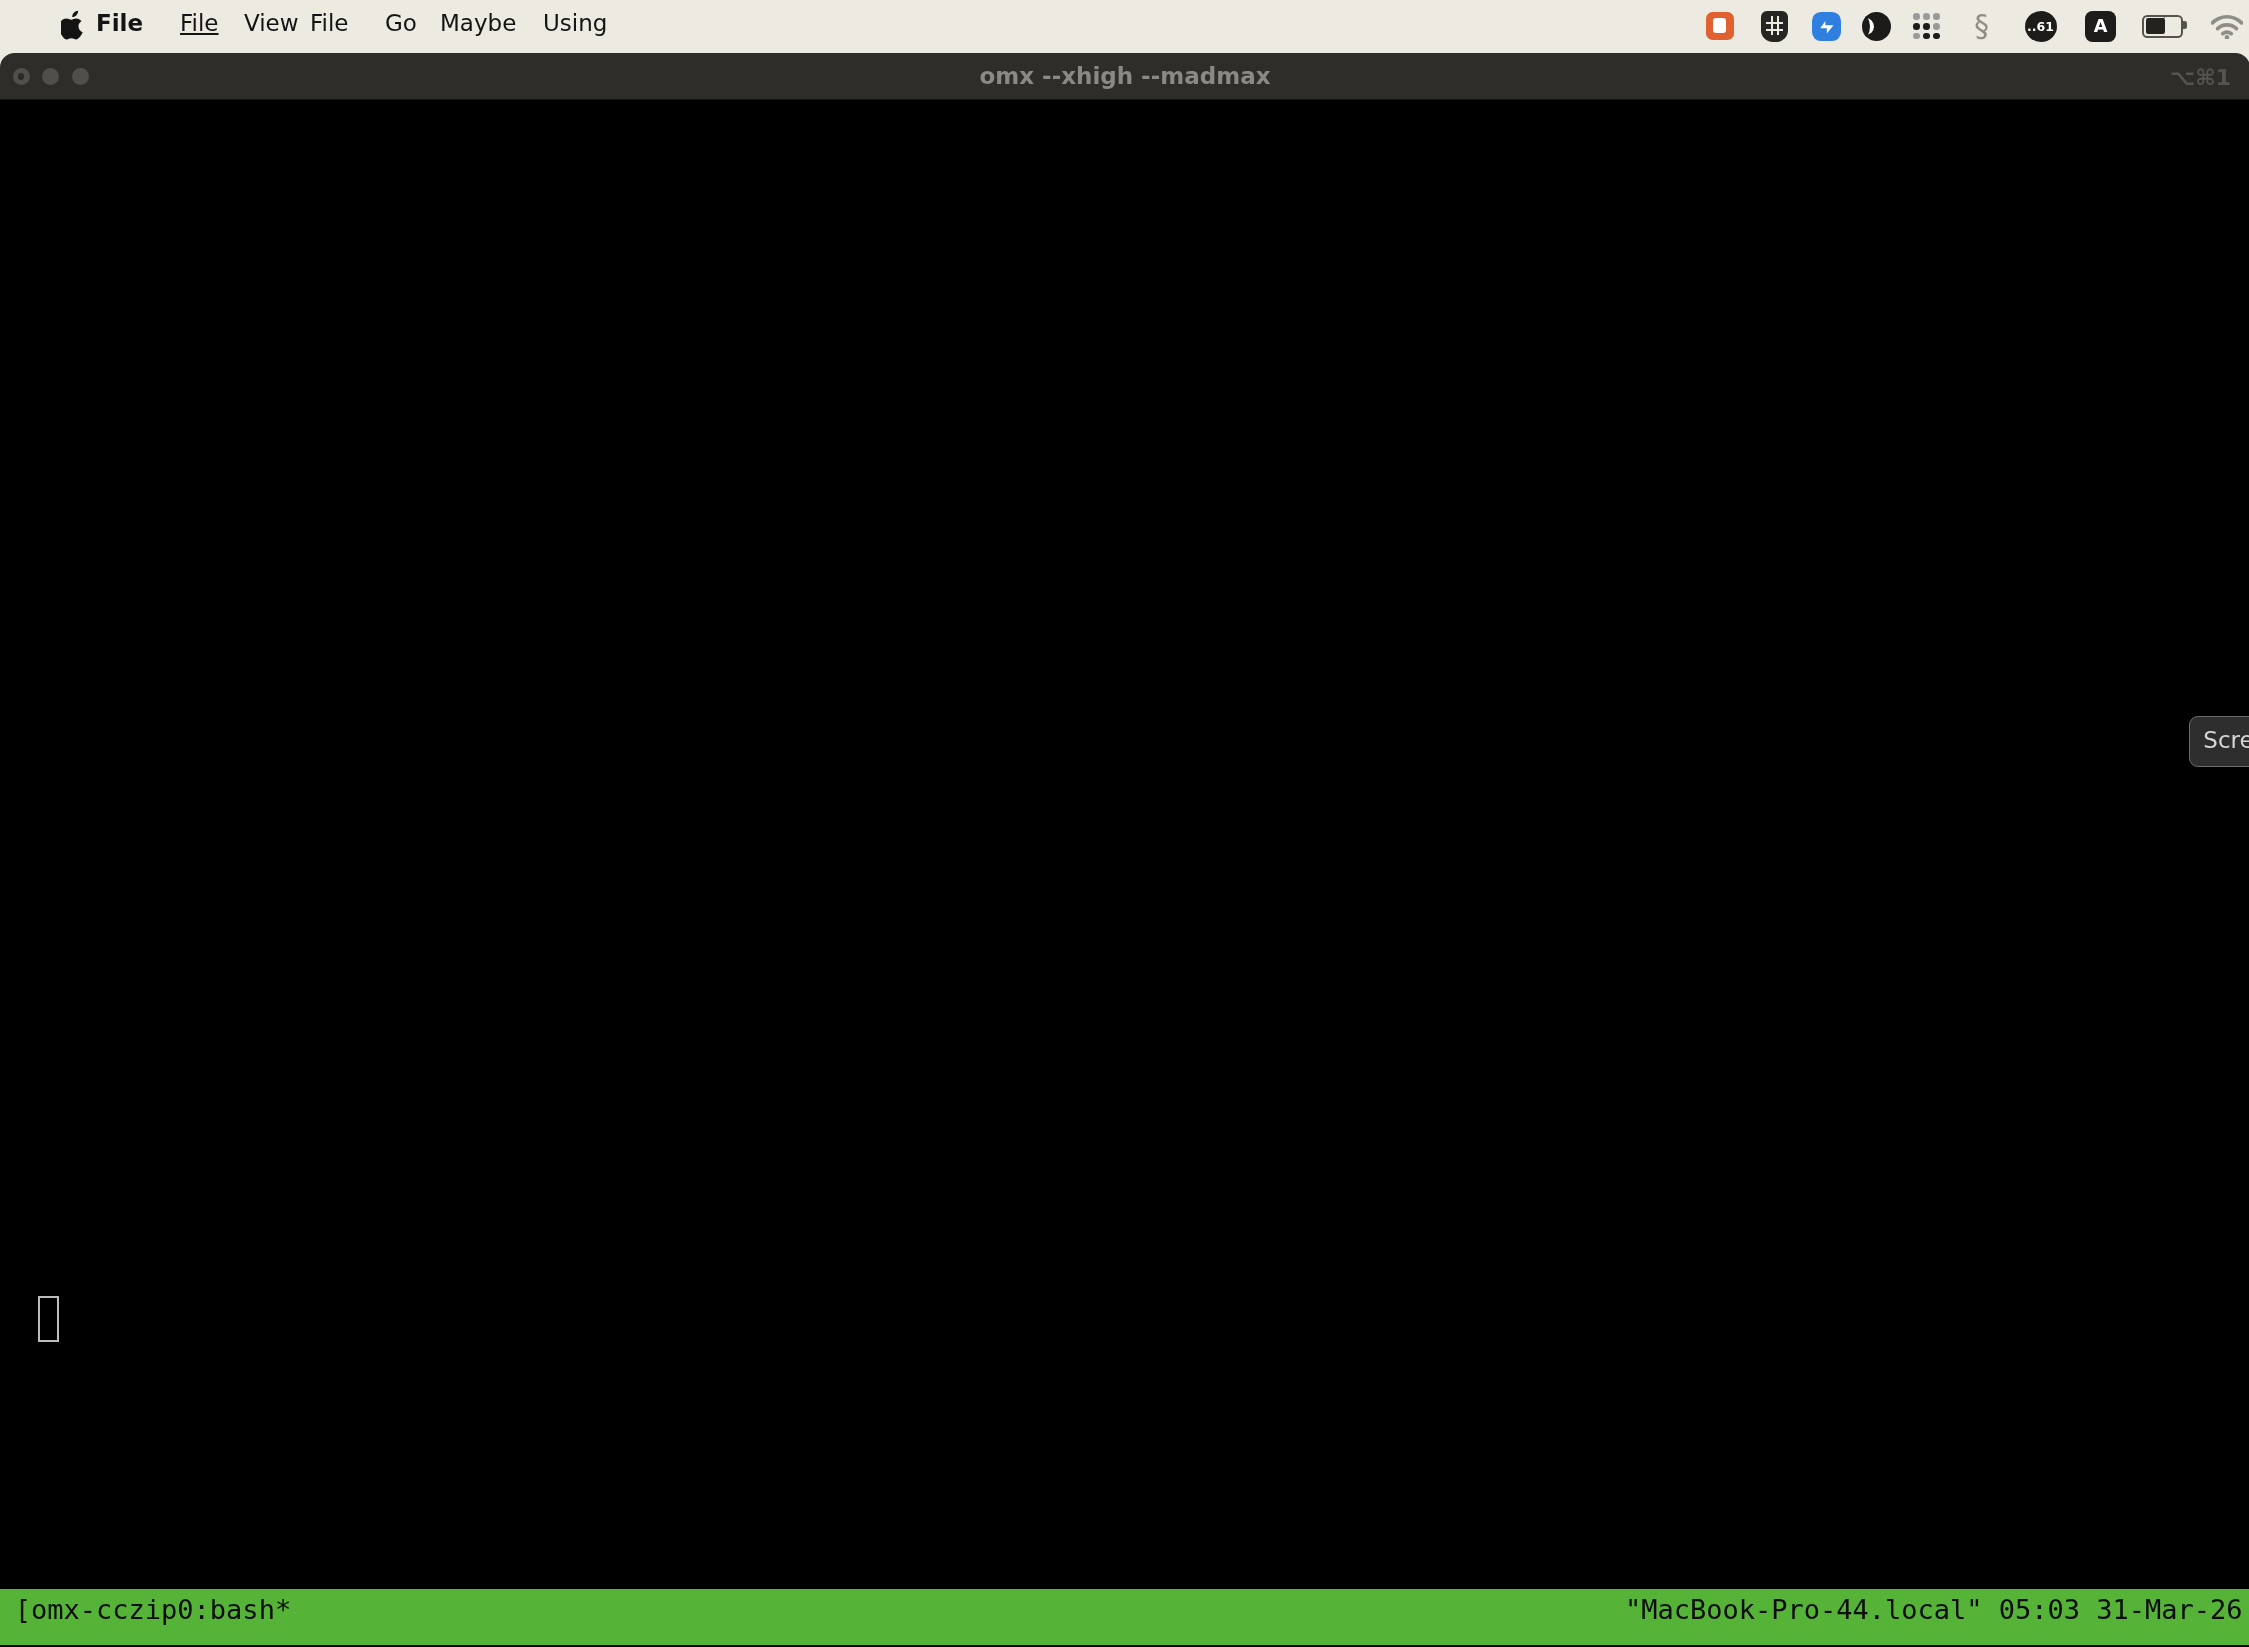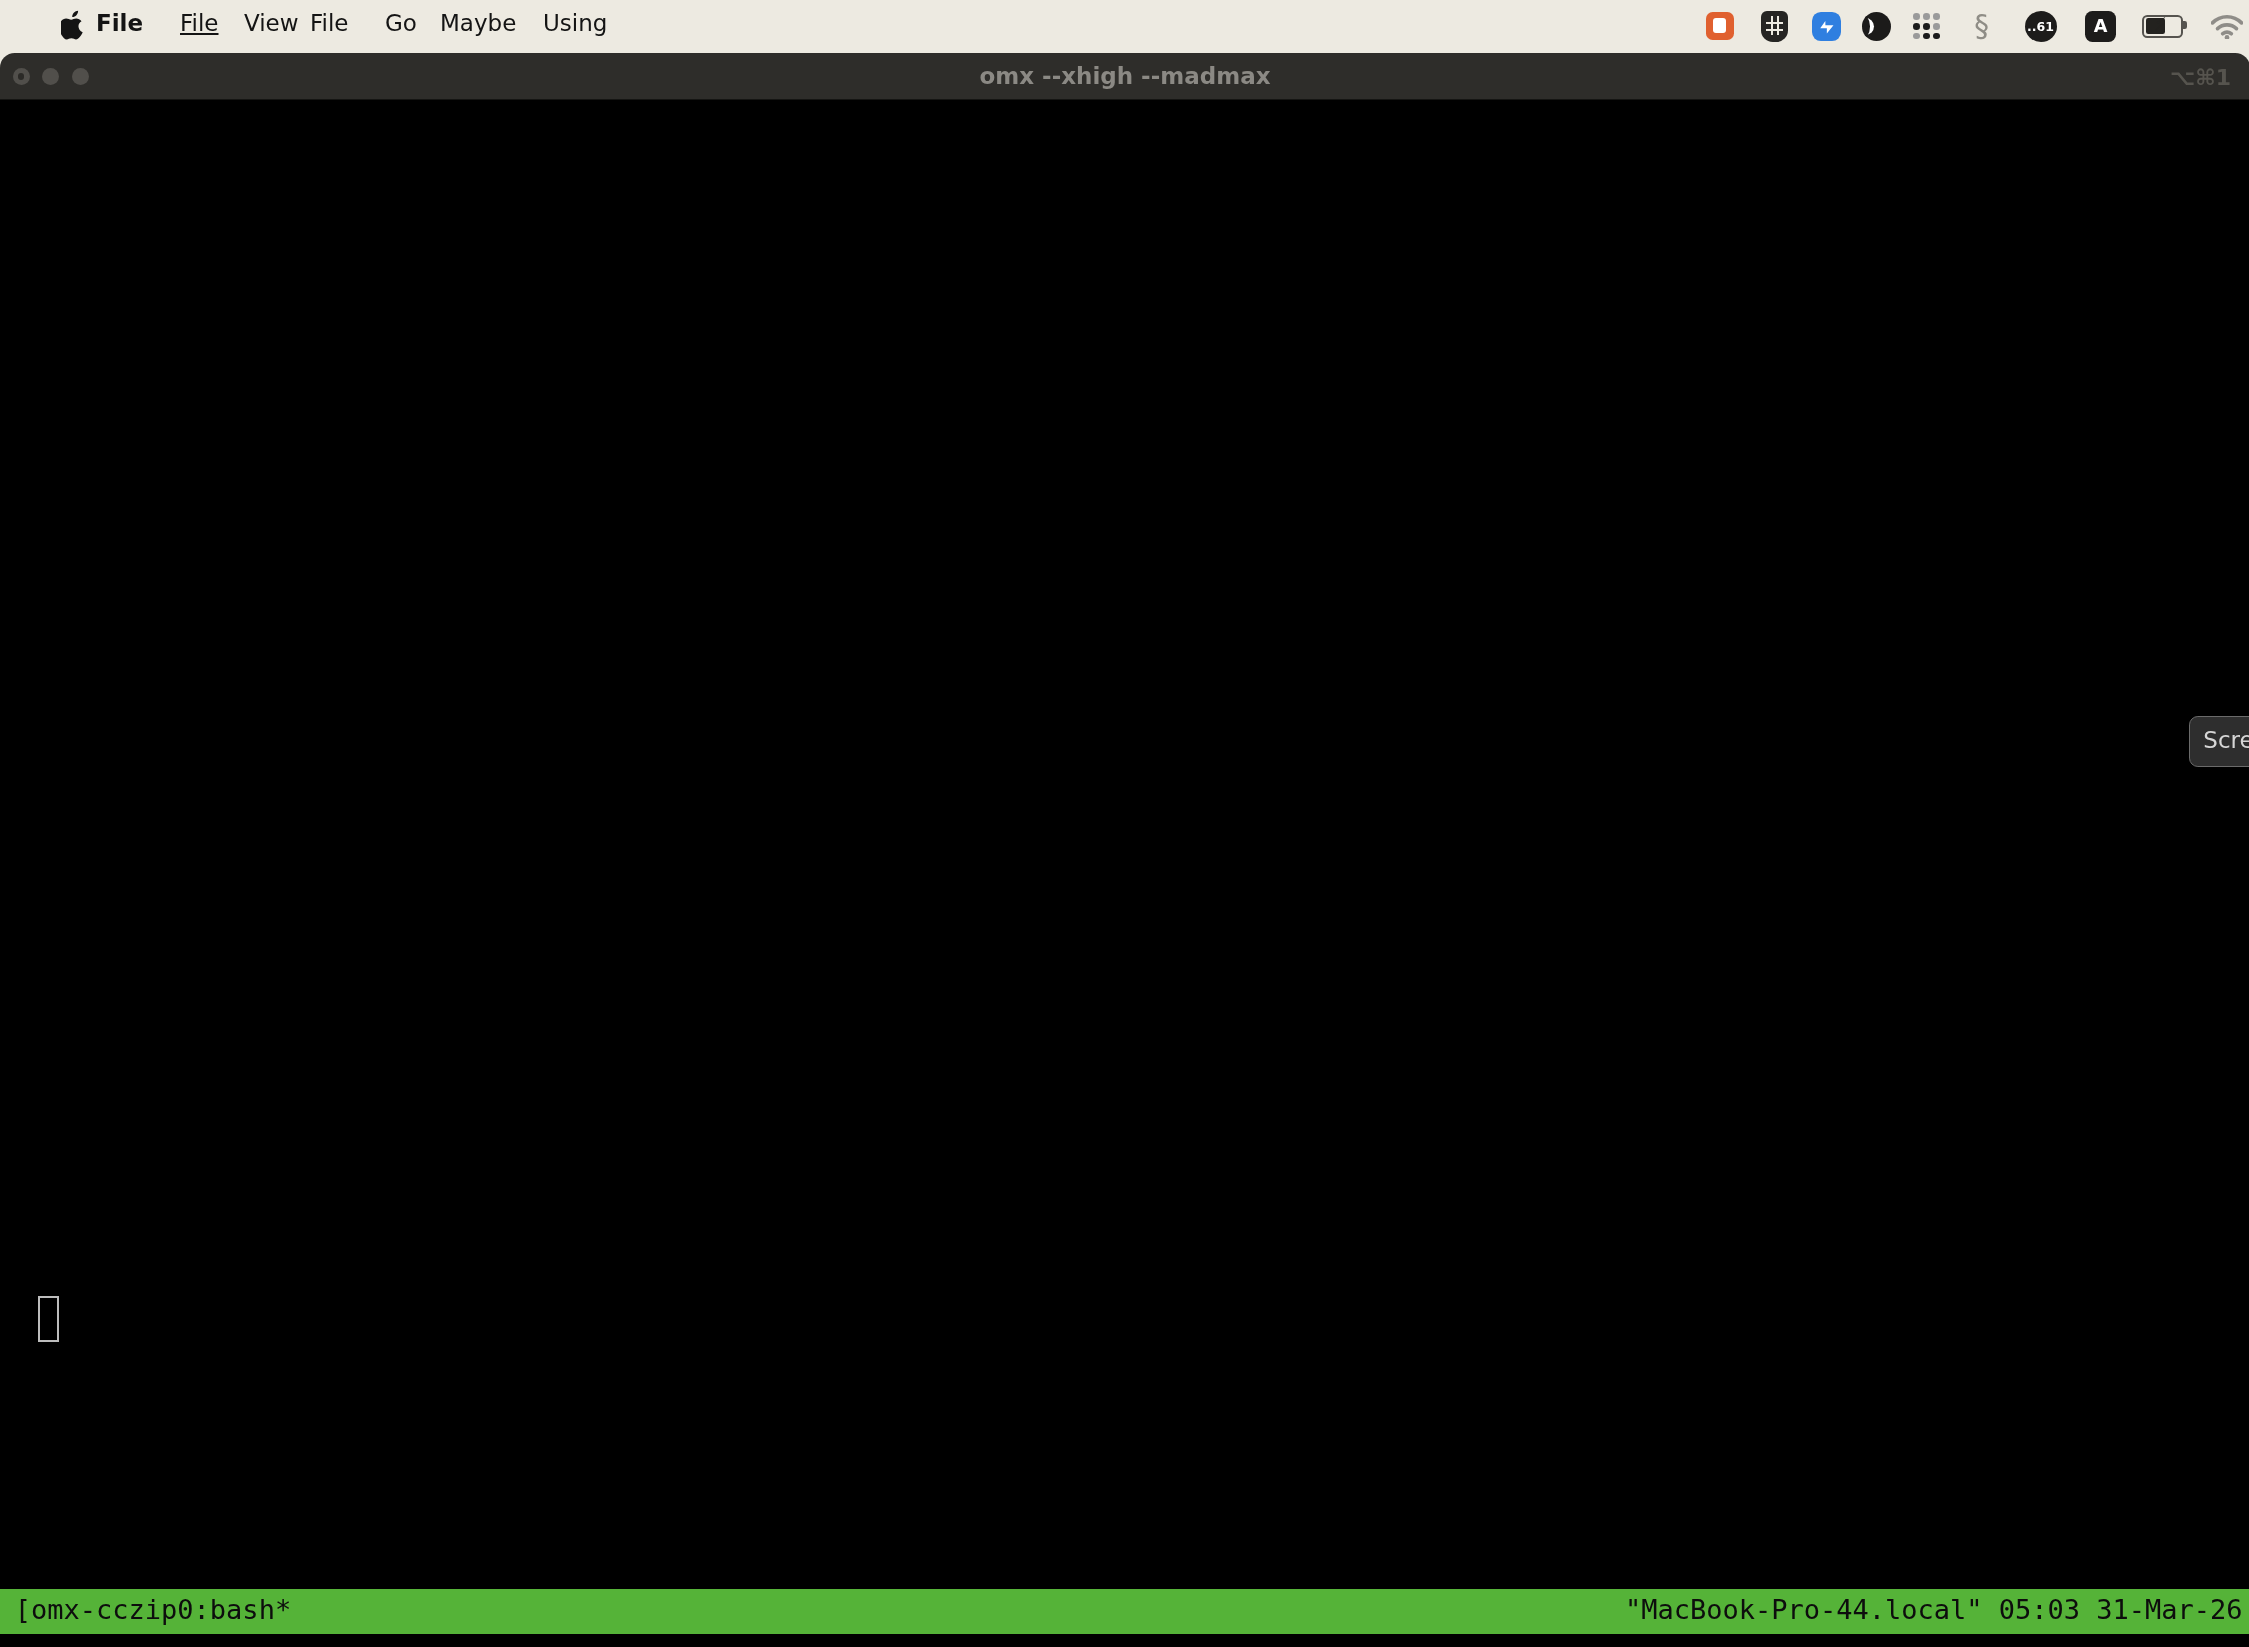--- a/index.html
+++ b/index.html
@@ -55,21 +55,21 @@
   .border-b-left{position:absolute;left:0;top:1444px;width:1141px;height:3px;background:#4fb13c;z-index:3;}
   .border-b-right{position:absolute;left:1144px;top:1444px;width:1106px;height:3px;background:#c9c9c9;z-index:3;}
   .prompt-row{position:absolute;top:1299px;height:41px;line-height:41px;font-size:26.6px;white-space:pre;z-index:4;}
   .prompt-chevron{color:#e8e8e8;}
   .prompt-text{color:#8f8f8f;}
   .cursor-box{position:absolute;left:38px;top:1296px;width:20.7px;height:46px;border:2.2px solid #bdbdbd;box-sizing:border-box;z-index:5;}
   .pane-status{position:absolute;top:1385px;height:41px;line-height:41px;font-size:26.6px;color:#8f8f8f;white-space:pre;z-index:4;}
   .tooltip{position:absolute;left:2189px;top:716px;height:49px;padding:0 13.3px;background:#2e2e2e;border:1.5px solid #6b6b6b;
     border-radius:8.9px;color:#d6d6d6;font-family:"DejaVu Sans",sans-serif;font-size:23px;line-height:46px;z-index:7;white-space:nowrap;}
   
-  .tmuxbar{position:absolute;left:0;top:1589px;width:2250px;height:45px;background:#55b338;z-index:6;}
+  .tmuxbar{position:absolute;left:0;top:1589px;width:2250px;height:56px;background:#55b338;z-index:6;}
   .tmux-left{position:absolute;left:14.8px;top:0;height:41px;line-height:41px;font-size:27px;color:#0d0d0d;white-space:pre;}
   .tmux-right{position:absolute;right:7.4px;top:0;height:41px;line-height:41px;font-size:27px;color:#0d0d0d;white-space:pre;}
 </style>
 </head>
 <body>
 
 <div class="menubar">
   <span class="apple-logo">
     <svg viewBox="0 0 24 28" width="25" height="29.5">
         <path fill="#141414" d="M16.4 0.6c.1 1.6-.6 3.1-1.6 4.2-1 1.1-2.6 1.9-4 1.8-.2-1.5.6-3.1 1.5-4.1 1-1.1 2.7-1.9 4.1-1.9zM20.8 21.2c-.6 1.4-.9 2-1.7 3.2-1.1 1.7-2.7 3.7-4.6 3.7-1.7 0-2.2-1.1-4.5-1.1-2.3 0-2.8 1.1-4.5 1.1-1.9 0-3.4-1.9-4.5-3.6-3.1-4.7-3.4-10.2-1.5-13.2 1.3-2.1 3.4-3.3 5.4-3.3 2 0 3.3 1.1 4.9 1.1 1.6 0 2.6-1.1 4.9-1.1 1.8 0 3.6 1 5 2.6-4.4 2.4-3.7 8.6 1.1 10.6z"></path>

